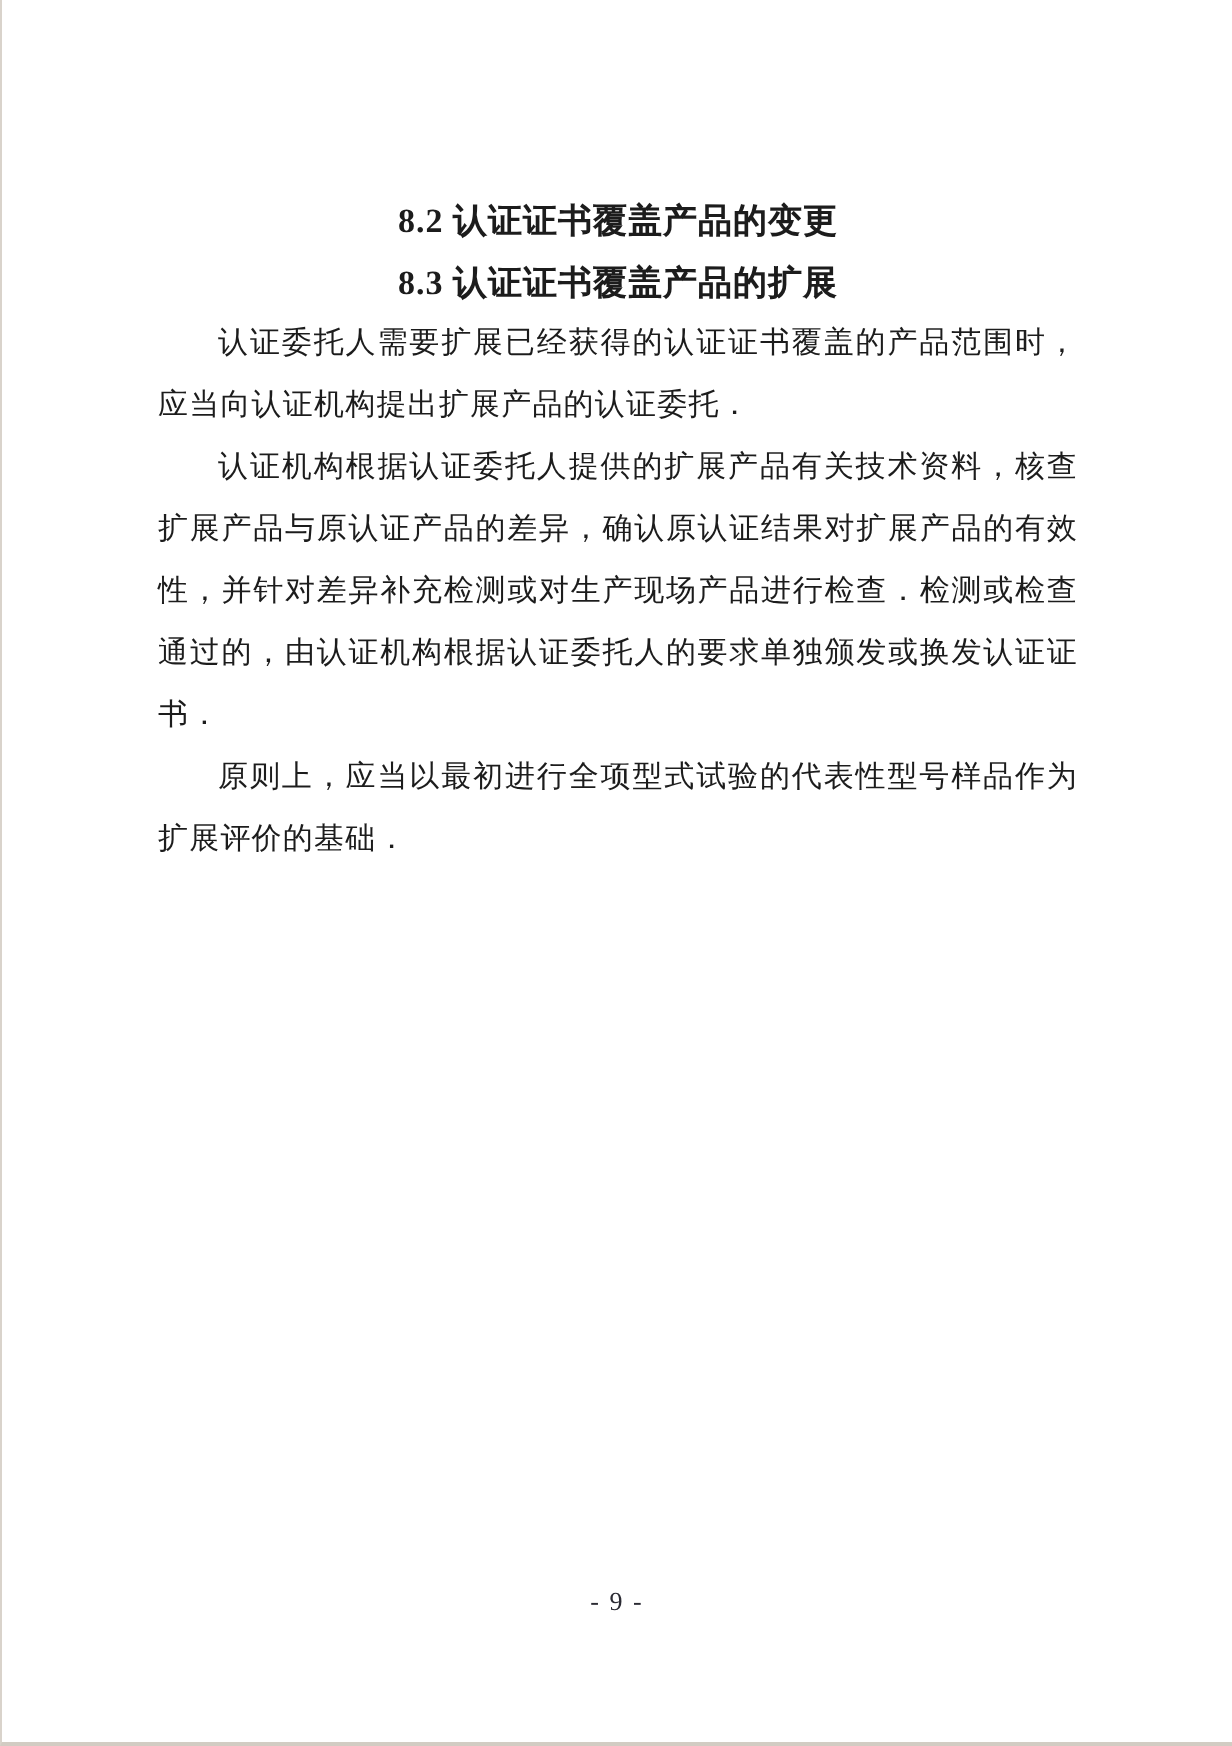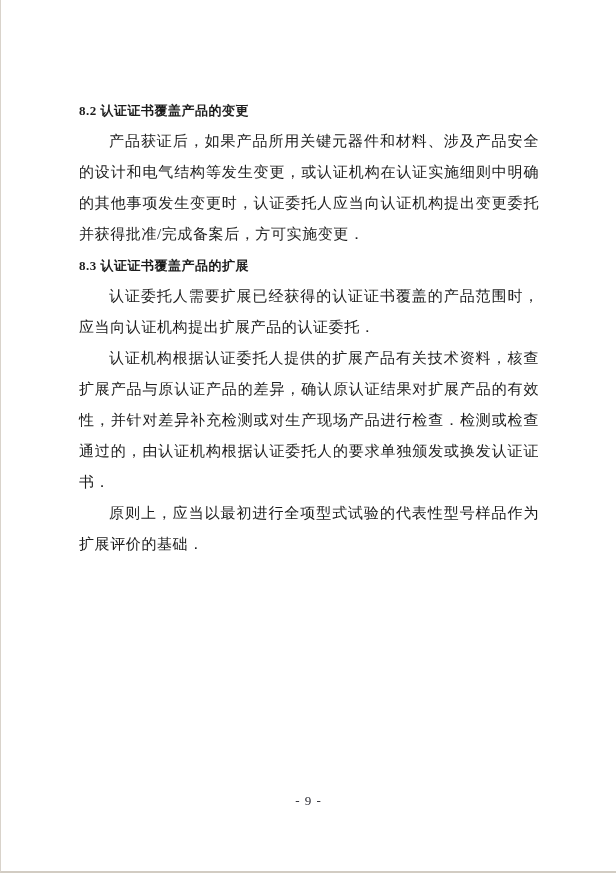--- a/index.html
+++ b/index.html
@@ -19,26 +19,27 @@
     font-family: "Liberation Serif", "DejaVu Serif", serif;
     color: #1c1c1c;
   }
   .content {
     position: absolute;
     top: 95px;
     left: 78px;
     width: 460px;
   }
   .sec-heading {
-    font-size: 13px;
+    font-size: 17px;
     font-weight: bold;
     line-height: 31px;
     margin: 0;
     letter-spacing: 0.5px;
     white-space: nowrap;
+    text-align: center;
   }
   .para {
     font-size: 15px;
     line-height: 31px;
     margin: 0;
     text-indent: 2em;
     text-align: justify;
     letter-spacing: 0.6px;
   }
   .page-number {
@@ -54,21 +55,20 @@
   }
 </style>
 </head>
 <body>
 
 <div class="page">
   <div class="content">
 
     <div>
       <h2 class="sec-heading">8.2 认证证书覆盖产品的变更</h2>
-      <p class="para">产品获证后，如果产品所用关键元器件和材料、涉及产品安全的设计和电气结构等发生变更，或认证机构在认证实施细则中明确的其他事项发生变更时，认证委托人应当向认证机构提出变更委托并获得批准/完成备案后，方可实施变更．</p>
     </div>
 
     <div>
     </div>
 
 
     <div>
       <h2 class="sec-heading">8.3 认证证书覆盖产品的扩展</h2>
       <p class="para">认证委托人需要扩展已经获得的认证证书覆盖的产品范围时，应当向认证机构提出扩展产品的认证委托．</p>
       <p class="para">认证机构根据认证委托人提供的扩展产品有关技术资料，核查扩展产品与原认证产品的差异，确认原认证结果对扩展产品的有效性，并针对差异补充检测或对生产现场产品进行检查．检测或检查通过的，由认证机构根据认证委托人的要求单独颁发或换发认证证书．</p>

